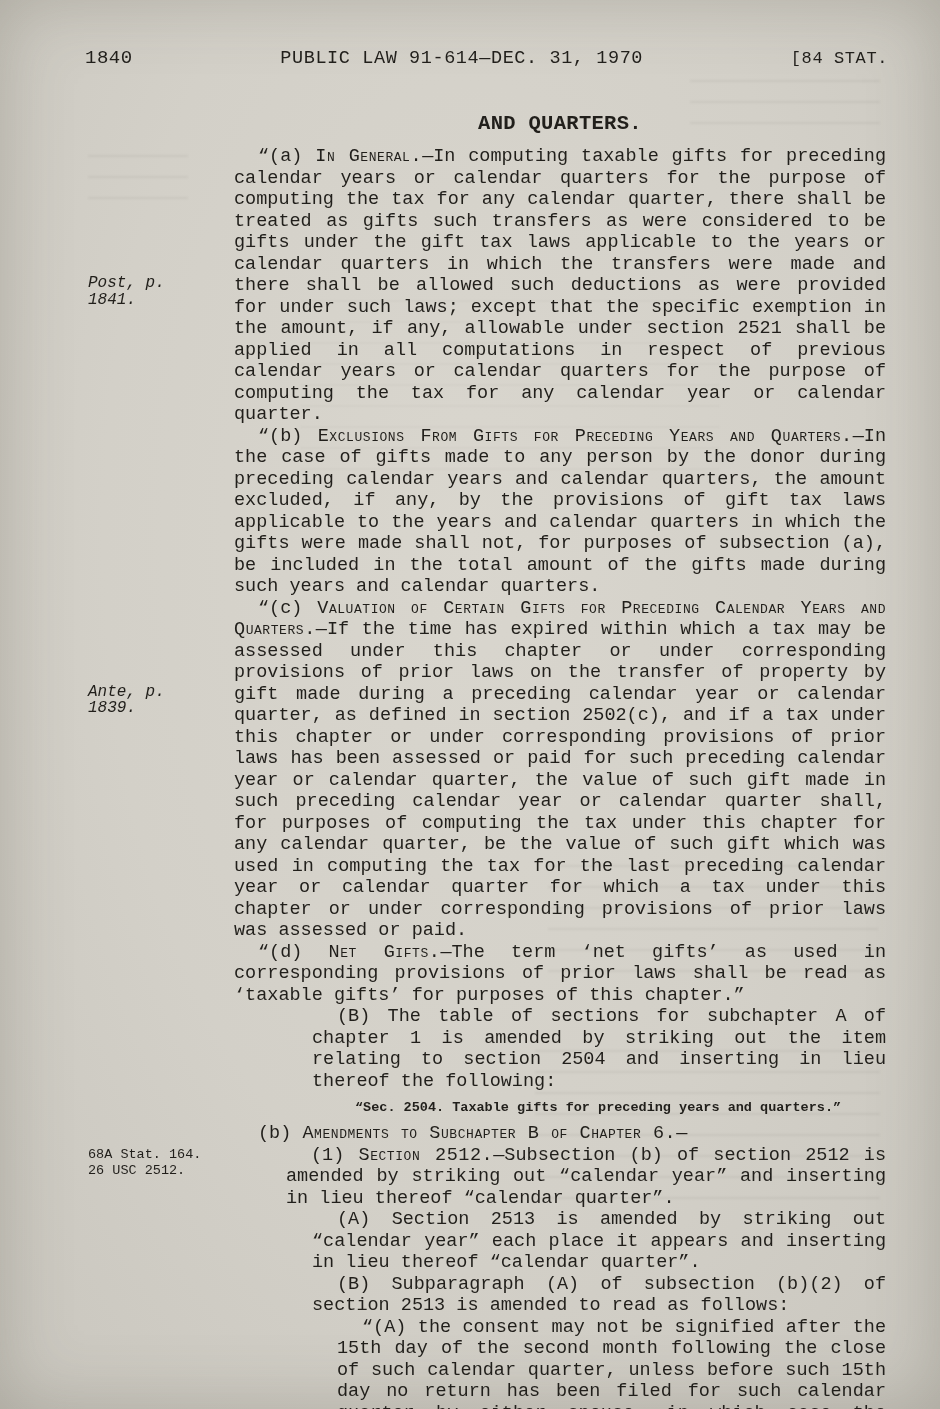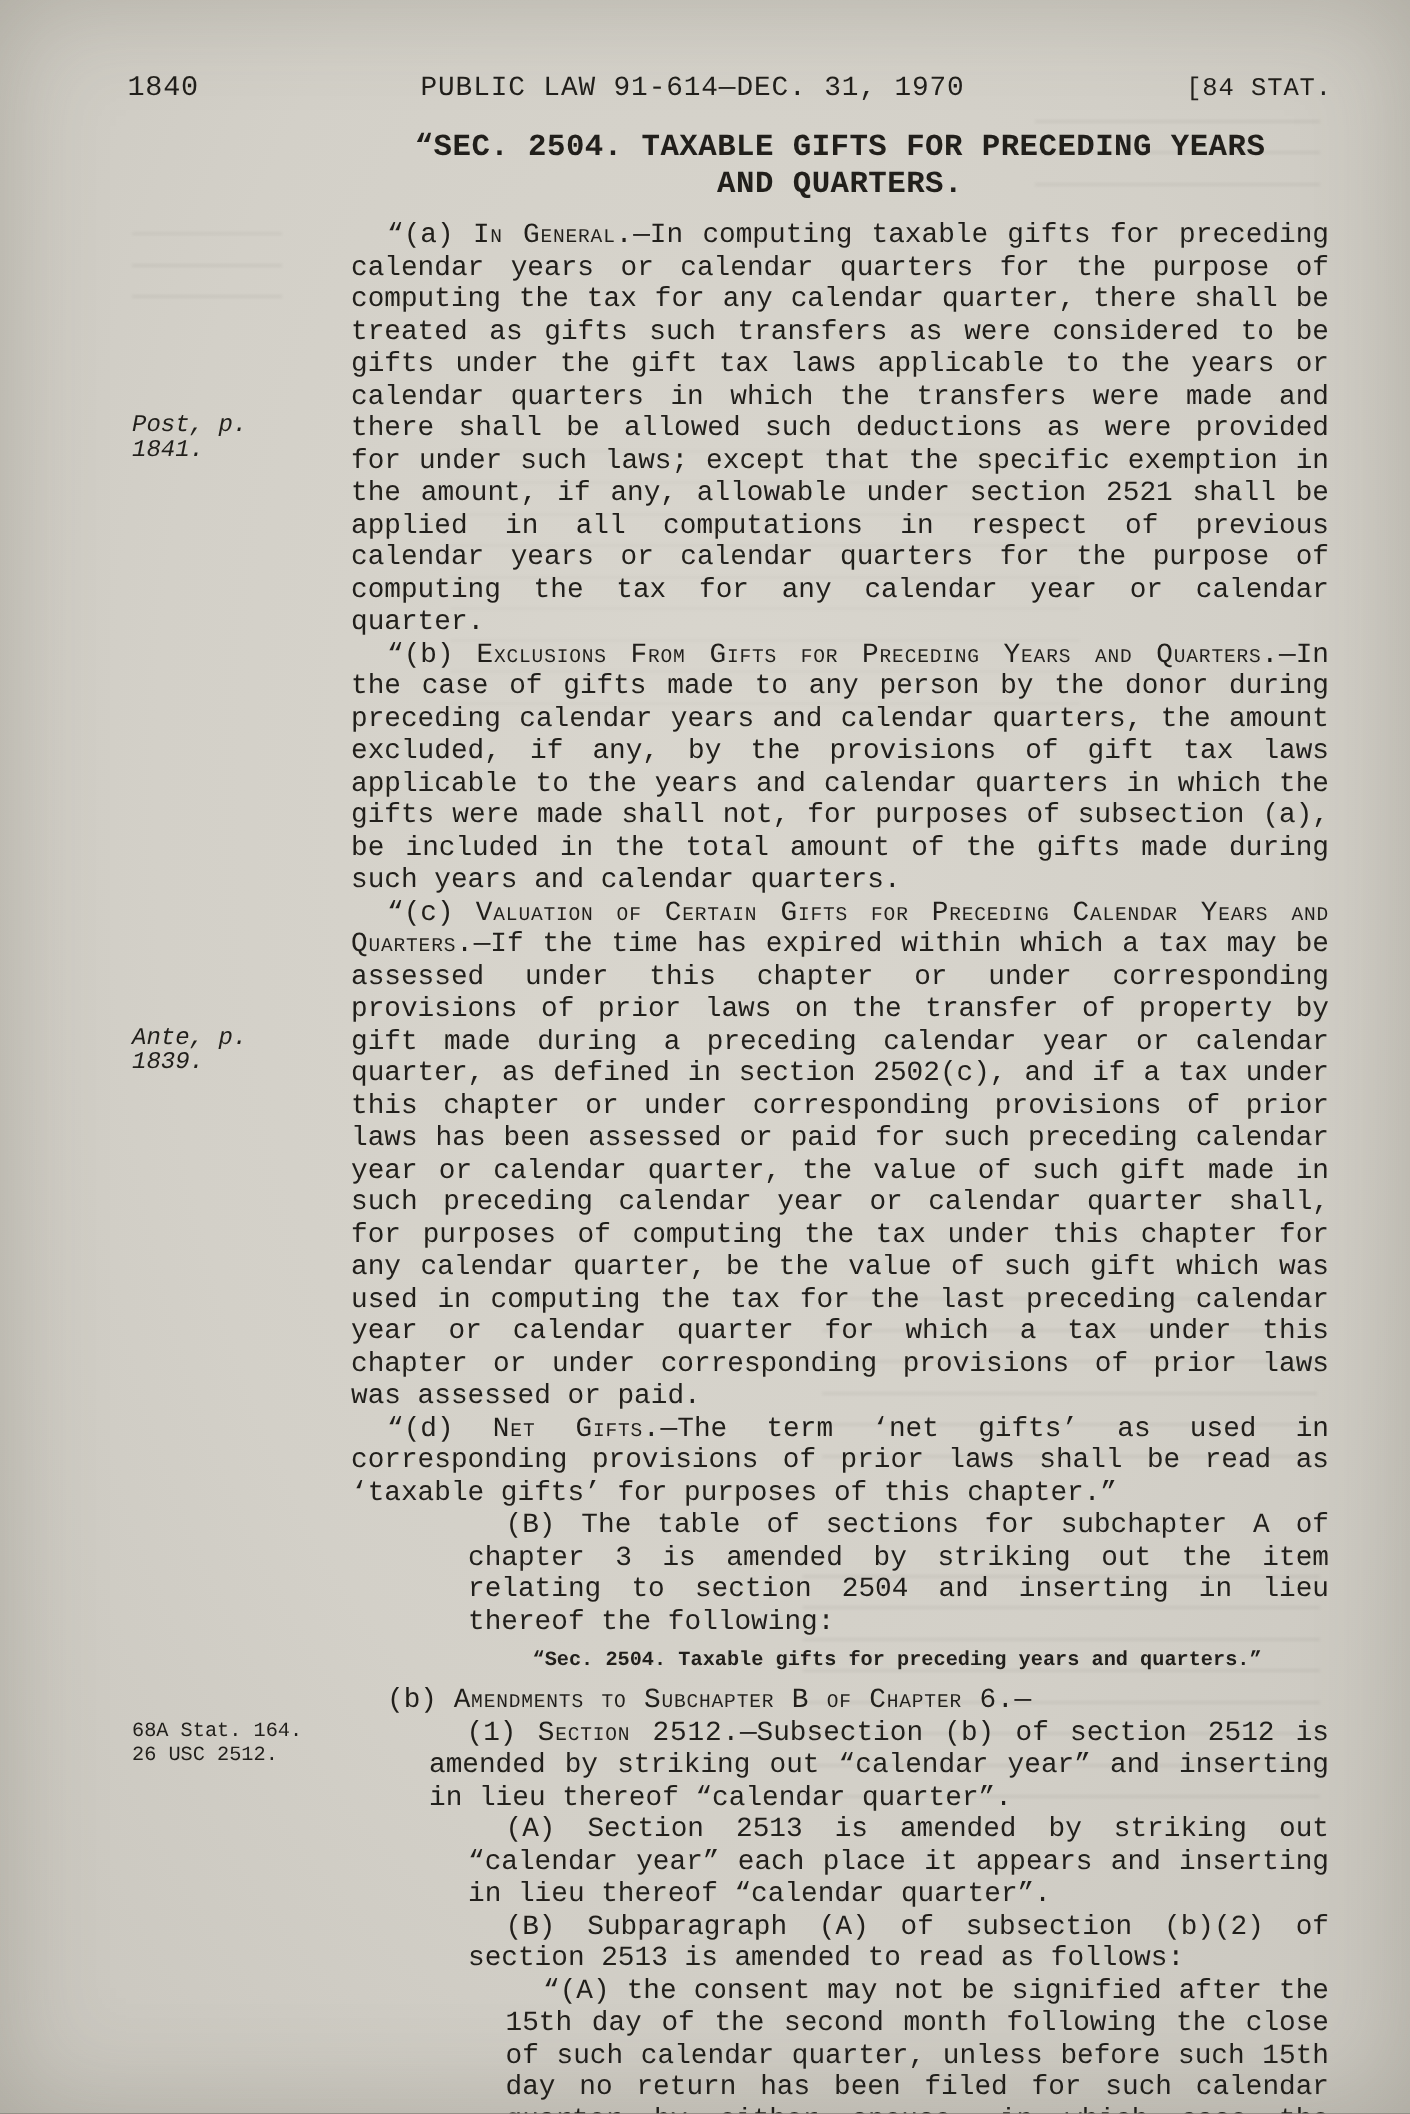--- a/index.html
+++ b/index.html
@@ -105,21 +105,21 @@
 
   <header class="running-head">
     <span class="pageno">1840</span>
     <span class="head-title">PUBLIC LAW 91-614—DEC. 31, 1970</span>
     <span class="head-stat">[84 STAT.</span>
   </header>
 
   <main class="column">
 
     <h1 class="sec-heading">
-      <span>“SEC. 2504. TAXABLE GIFTS FOR PRECEDING YEARS</span><br>
+      <br>
       <span>AND QUARTERS.</span>
     </h1>
 
     <p class="para indent1">
       <span class="mnote italic note-post">Post, p. 1841.</span>
       <span>“(a) </span><span class="sc">In General.</span><span>—In computing taxable gifts for preceding calendar years or calendar quarters for the purpose of computing the tax for any calendar quarter, there shall be treated as gifts such transfers as were considered to be gifts under the gift tax laws applicable to the years or calendar quarters in which the transfers were made and there shall be allowed such deductions as were provided for under such laws; except that the specific exemption in the amount, if any, allowable under section 2521 shall be applied in all computations in respect of previous calendar years or calendar quarters for the purpose of computing the tax for any calendar year or calendar quarter.</span>
     </p>
 
     <p class="para indent1">
       <span>“(b) </span><span class="sc">Exclusions From Gifts for Preceding Years and Quarters.</span><span>—In the case of gifts made to any person by the donor during preceding calendar years and calendar quarters, the amount excluded, if any, by the provisions of gift tax laws applicable to the years and calendar quarters in which the gifts were made shall not, for purposes of subsection (a), be included in the total amount of the gifts made during such years and calendar quarters.</span>
@@ -127,21 +127,21 @@
 
     <p class="para indent1">
       <span class="mnote italic note-ante">Ante, p. 1839.</span>
       <span>“(c) </span><span class="sc">Valuation of Certain Gifts for Preceding Calendar Years and Quarters.</span><span>—If the time has expired within which a tax may be assessed under this chapter or under corresponding provisions of prior laws on the transfer of property by gift made during a preceding calendar year or calendar quarter, as defined in section 2502(c), and if a tax under this chapter or under corresponding provisions of prior laws has been assessed or paid for such preceding calendar year or calendar quarter, the value of such gift made in such preceding calendar year or calendar quarter shall, for purposes of computing the tax under this chapter for any calendar quarter, be the value of such gift which was used in computing the tax for the last preceding calendar year or calendar quarter for which a tax under this chapter or under corresponding provisions of prior laws was assessed or paid.</span>
     </p>
 
     <p class="para indent1">
       <span>“(d) </span><span class="sc">Net Gifts.</span><span>—The term ‘net gifts’ as used in corresponding provisions of prior laws shall be read as ‘taxable gifts’ for purposes of this chapter.”</span>
     </p>
 
-    <p class="para blockB">(B) The table of sections for subchapter A of chapter 3 is amended by striking out the item relating to section 2504 and inserting in lieu thereof the following:</p>
+    <p class="para blockB">(B) The table of sections for subchapter A of chapter 1 is amended by striking out the item relating to section 2504 and inserting in lieu thereof the following:</p>
 
     <p class="para secline">“Sec. 2504. Taxable gifts for preceding years and quarters.”</p>
 
     <p class="para indent1">
       <span>(b) </span><span class="sc">Amendments to Subchapter B of Chapter 6.</span><span>—</span>
     </p>
 
     <p class="para item">
       <span class="mnote note-stat">
         <span>68A Stat. 164.</span><br>

